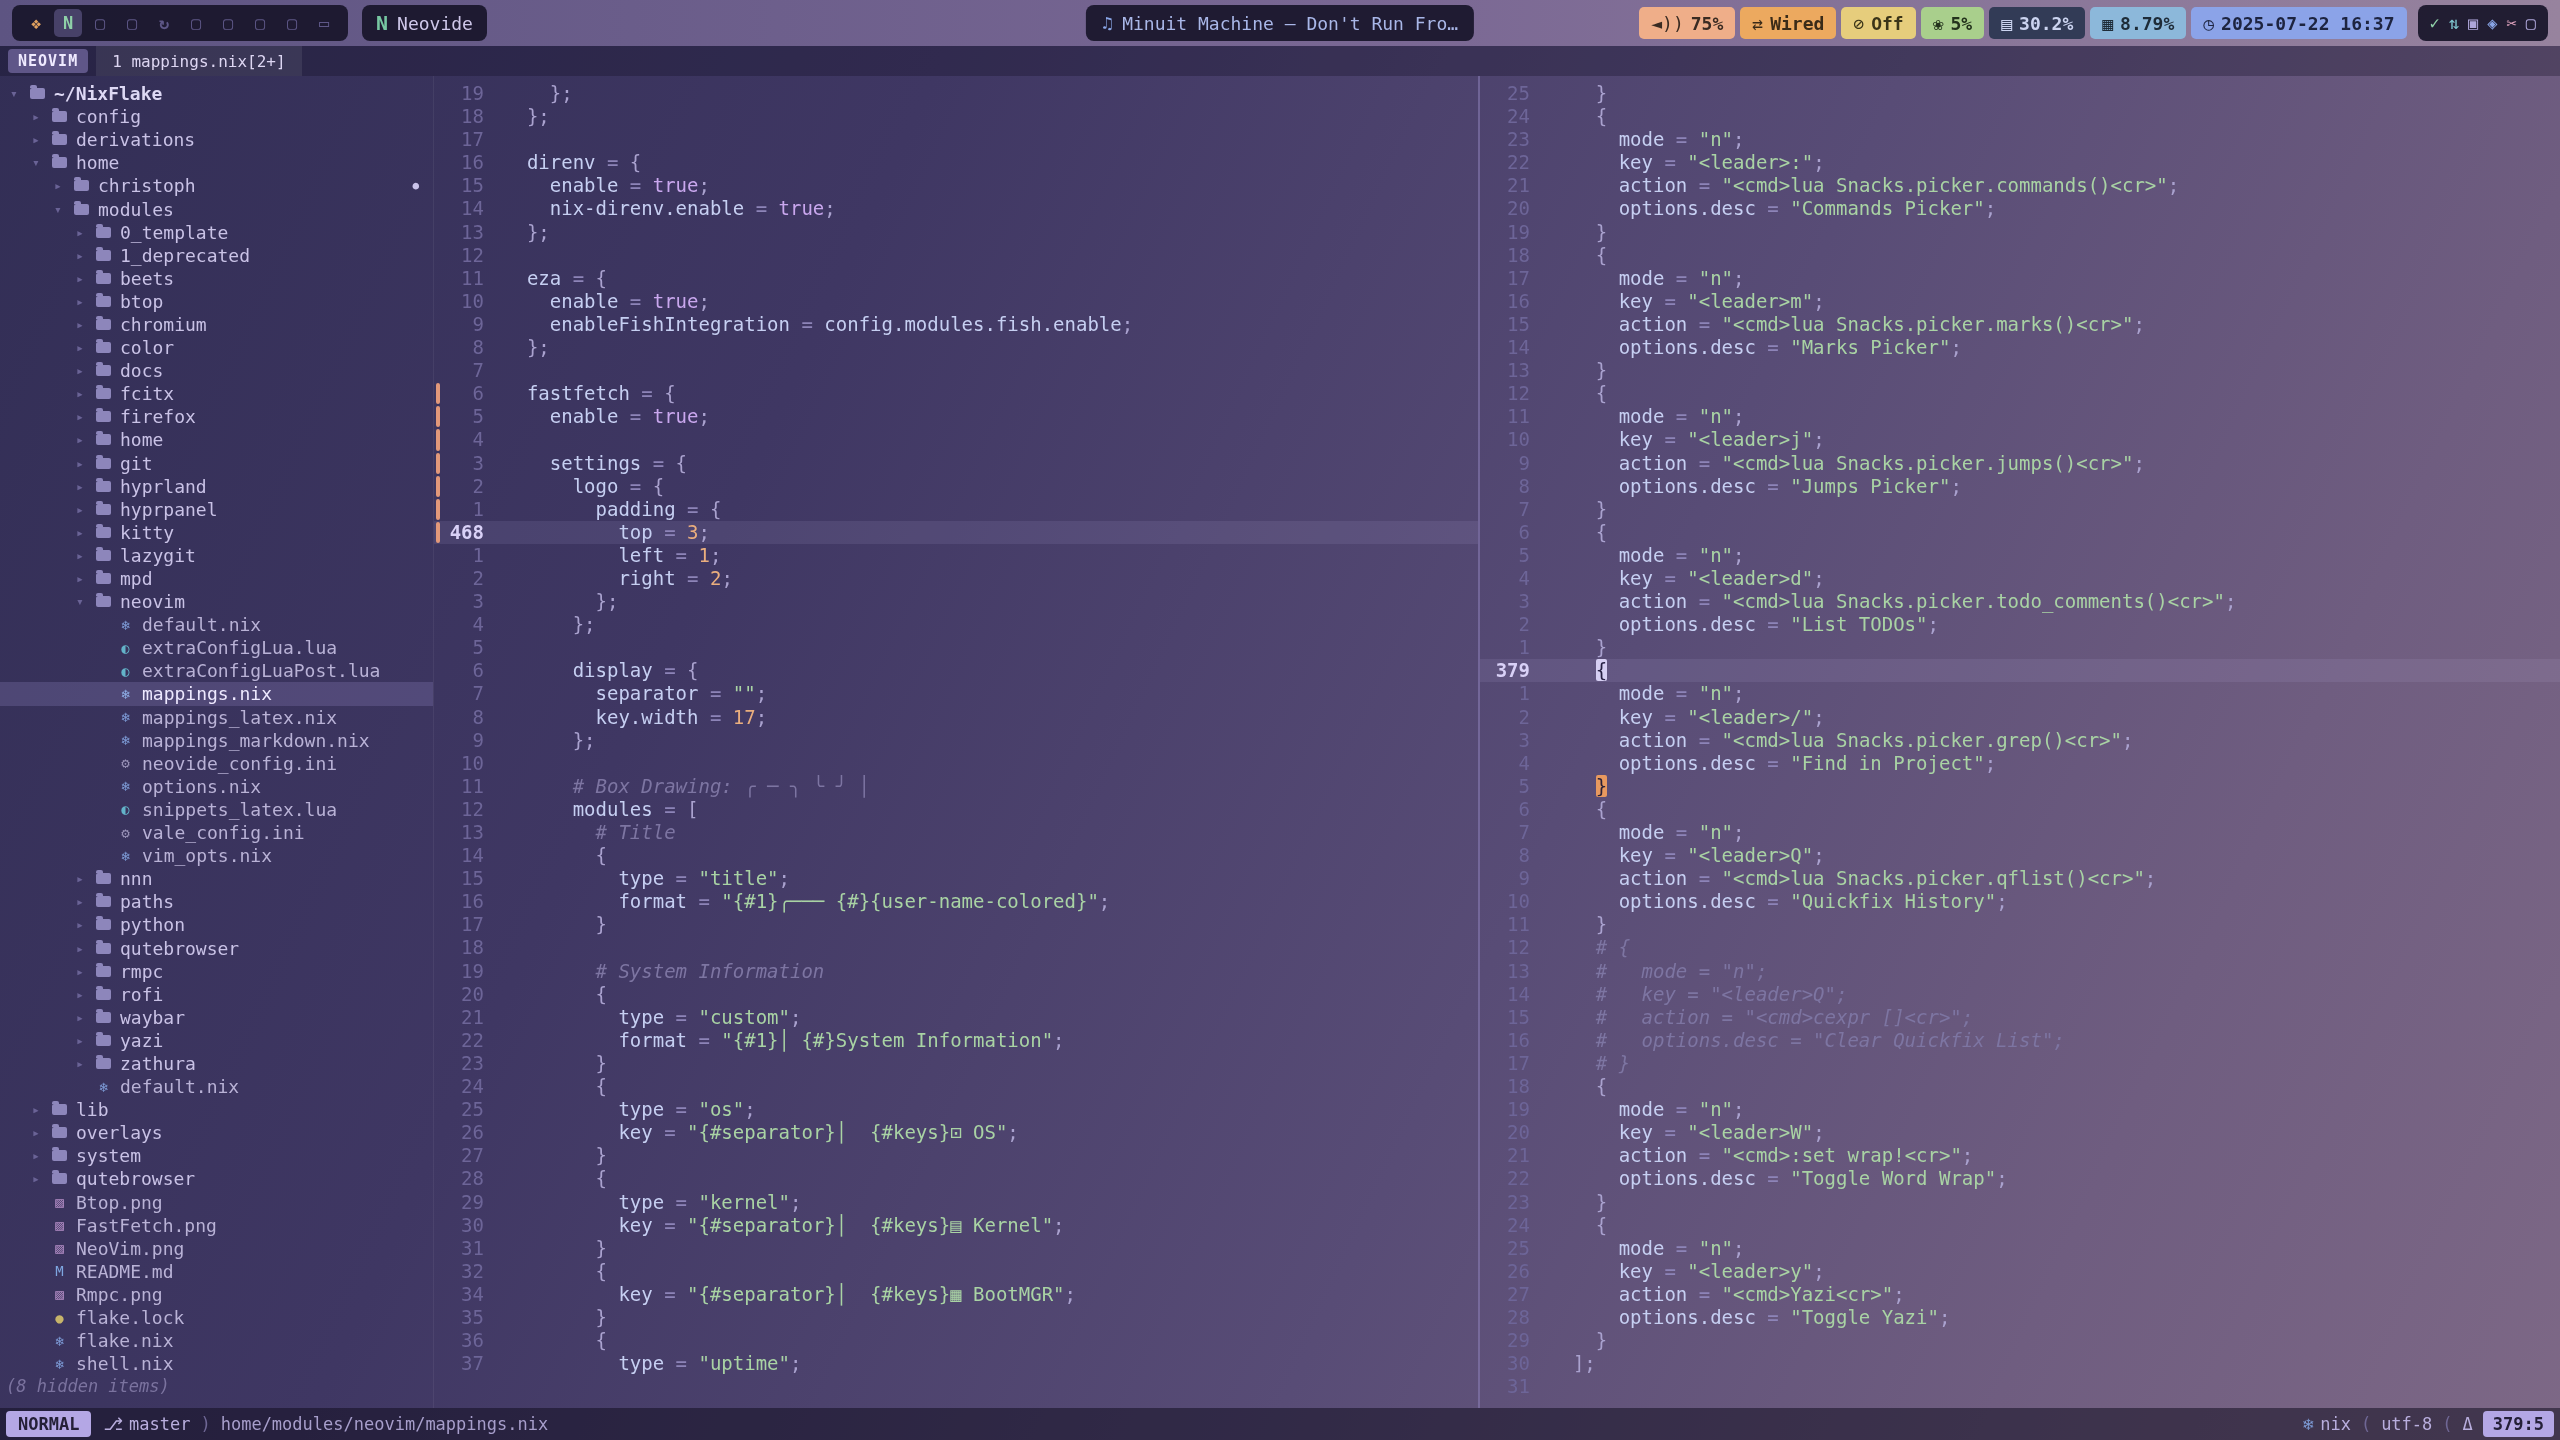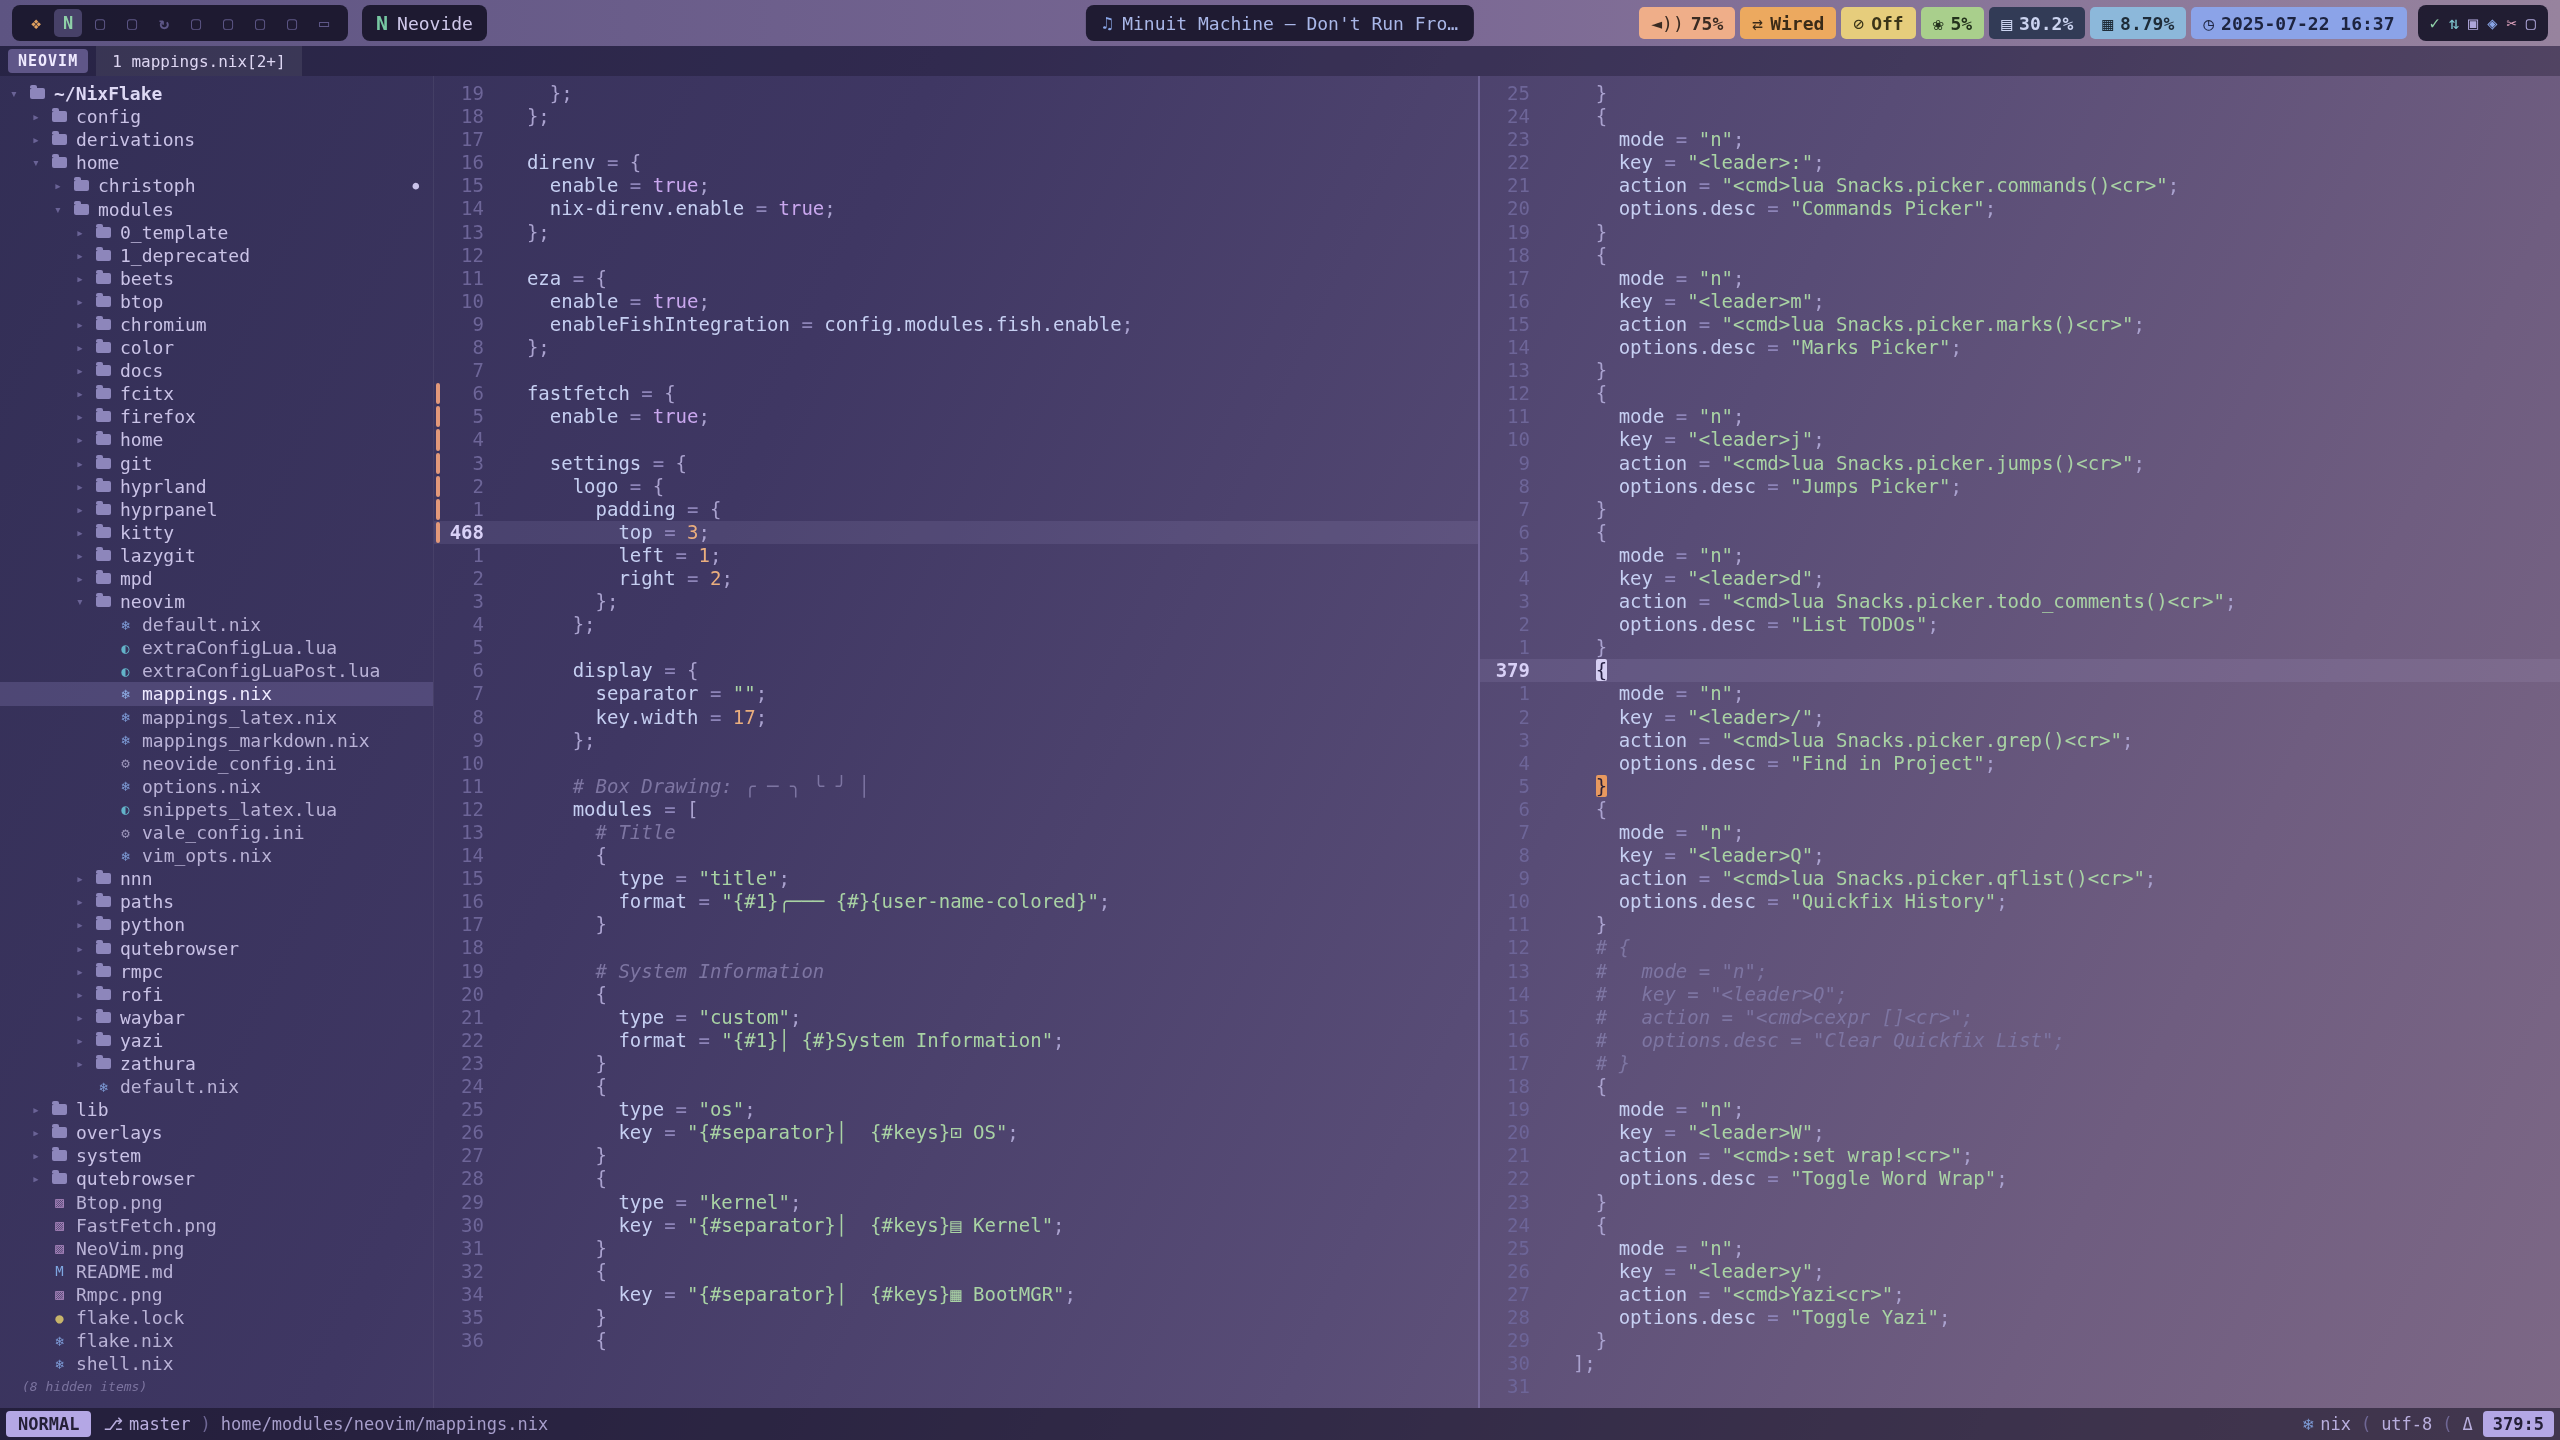--- a/index.html
+++ b/index.html
@@ -41,21 +41,21 @@
   .trow.sel { background:rgba(165,150,215,0.22); }
   .chev { width:20px; flex:none; color:#6a6396; font-size:13px; }
   .folder { width:15px; height:11px; background:#8d86bb; border-radius:2px; position:relative; display:inline-block; margin-right:9px; flex:none; }
   .folder::before { content:""; position:absolute; top:-3px; left:0; width:7px; height:3px; background:#8d86bb; border-radius:2px 2px 0 0; }
   .ficon { width:15px; margin-right:9px; font-size:14px; flex:none; text-align:center; }
   .tlabel { color:#b9b2d6; overflow:hidden; text-overflow:ellipsis; }
   .tlabel.dir { color:#c9c2e6; }
   .tlabel.root { color:#ddd8f4; font-weight:bold; }
   .trow.sel .tlabel { color:#eee9ff; }
   .tdot { margin-left:auto; color:#c9c2ea; font-size:11px; }
-  .hidden-note { height:23.1px; line-height:23.1px; padding-left:22px; color:#7b739f; font-style:italic; font-size:13px; }
+  .hidden-note { height:23.1px; line-height:23.1px; padding-left:6px; color:#7b739f; font-style:italic; font-size:17px; }
 
   .pane { padding-top:6px; overflow:hidden; position:relative; }
   .pane-left { width:1045px; flex:none; border-left:1px solid rgba(255,255,255,0.06); }
   .vsep { width:2px; flex:none; background:rgba(140,128,184,0.55); }
   .pane-right { flex:1; }
 
   .eline { height:23.1px; line-height:23.1px; display:flex; position:relative; font-size:19px; }
   .eline.curline { background:rgba(205,195,245,0.10); }
   .gitsign { position:absolute; left:2px; top:1px; bottom:1px; width:4px; border-radius:2px; background:#e2987a; }
   .lnum { width:50px; flex:none; text-align:right; margin-right:20px; color:#6d6598; }
@@ -458,20 +458,24 @@
           <span class="ltext"><span class="tok-id">          key</span><span class="tok-eq"> = </span><span class="tok-str">"{#separator}│  {#keys}▦ BootMGR"</span><span class="tok-pn">;</span></span>
         </div>
         <div class="eline">
           <span class="lnum">35</span>
           <span class="ltext"><span class="tok-pn">        }</span></span>
         </div>
         <div class="eline">
           <span class="lnum">36</span>
           <span class="ltext"><span class="tok-pn">        {</span></span>
         </div>
+        <div class="eline">
+          <span class="lnum">37</span>
+          <span class="ltext"><span class="tok-id">          type</span><span class="tok-eq"> = </span><span class="tok-str">"uptime"</span><span class="tok-pn">;</span></span>
+        </div>
       </div>
     <div class="vsep"></div>
     <div class="pane pane-right">
         <div class="eline">
           <span class="lnum">25</span>
           <span class="ltext"><span class="tok-pn">    }</span></span>
         </div>
         <div class="eline">
           <span class="lnum">24</span>
           <span class="ltext"><span class="tok-pn">    {</span></span>

